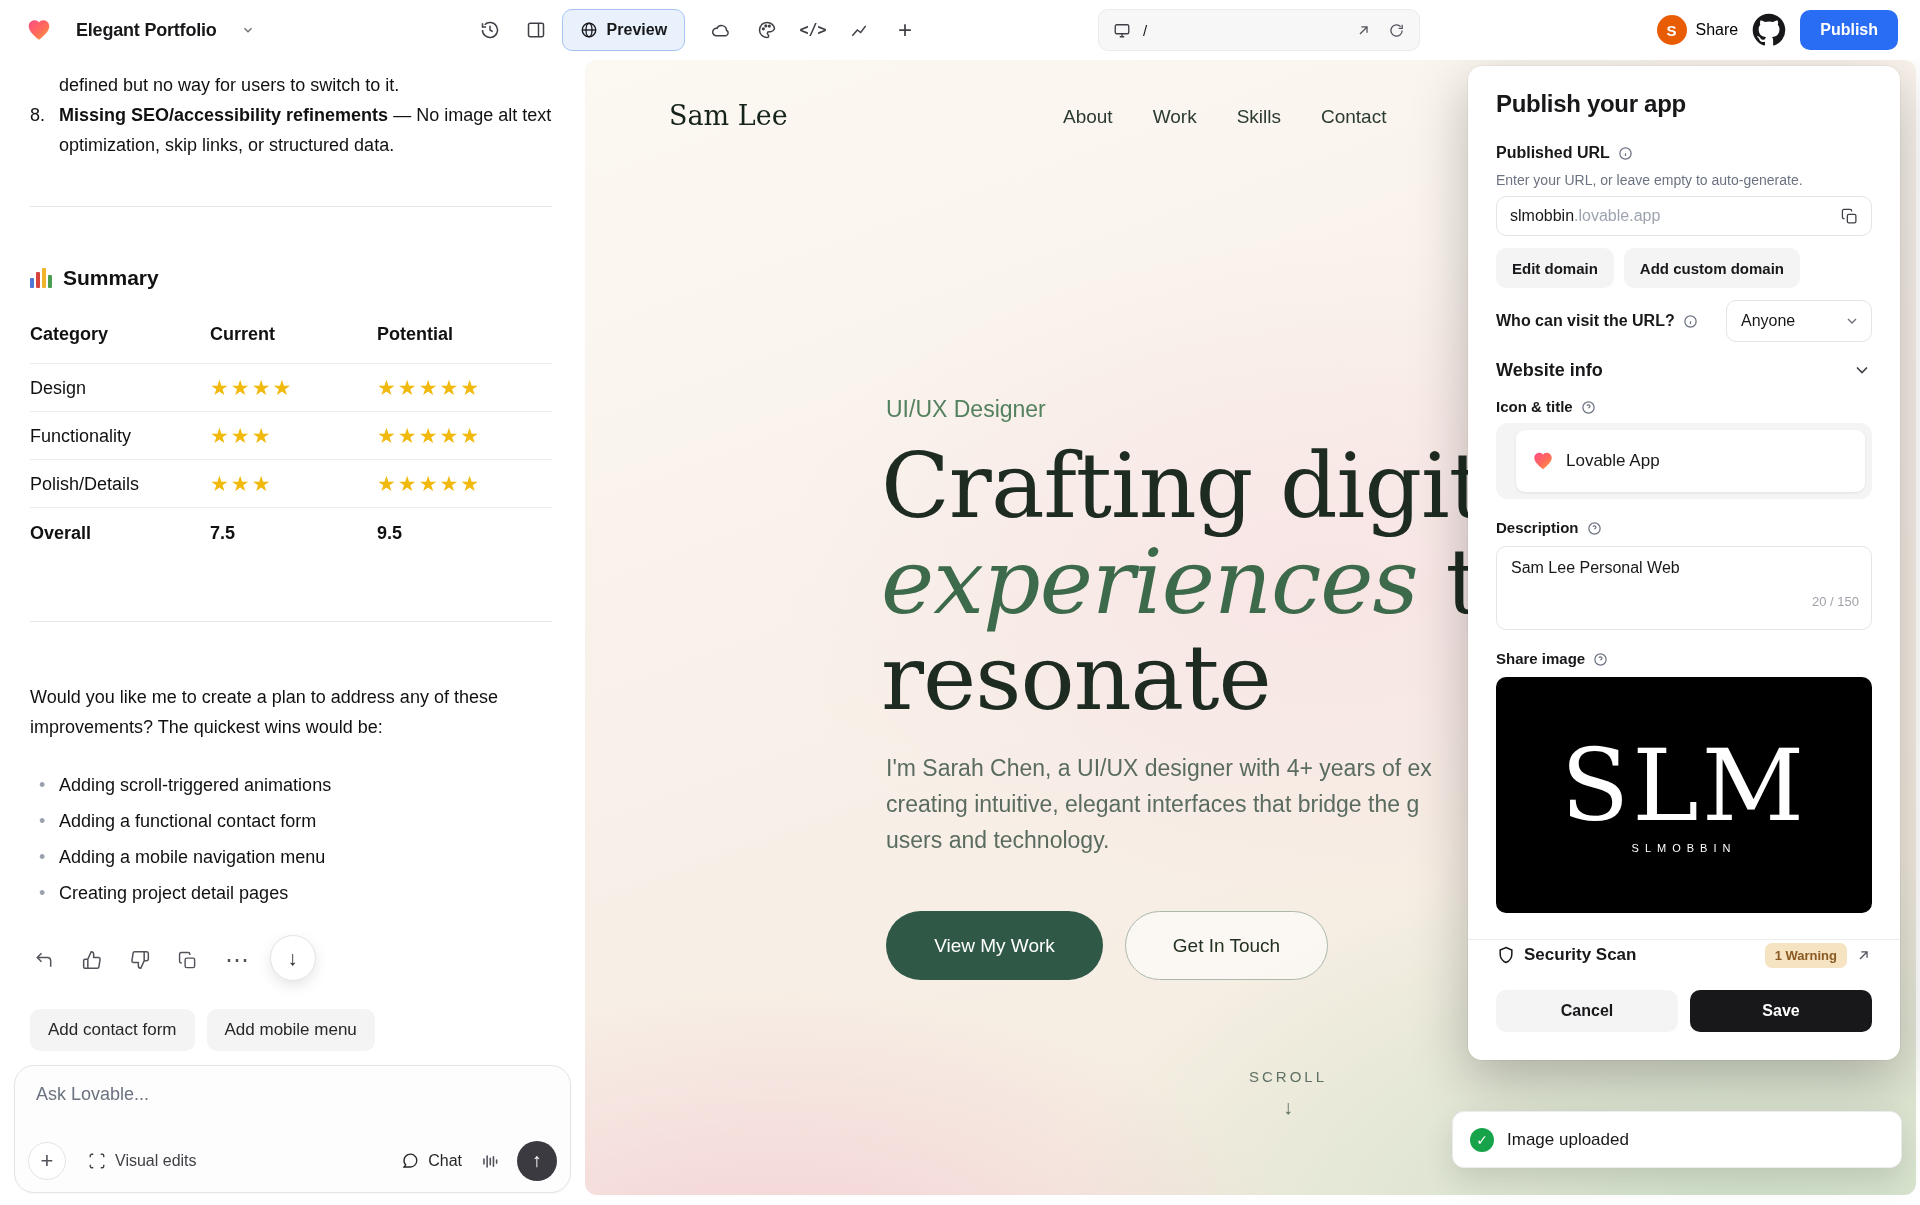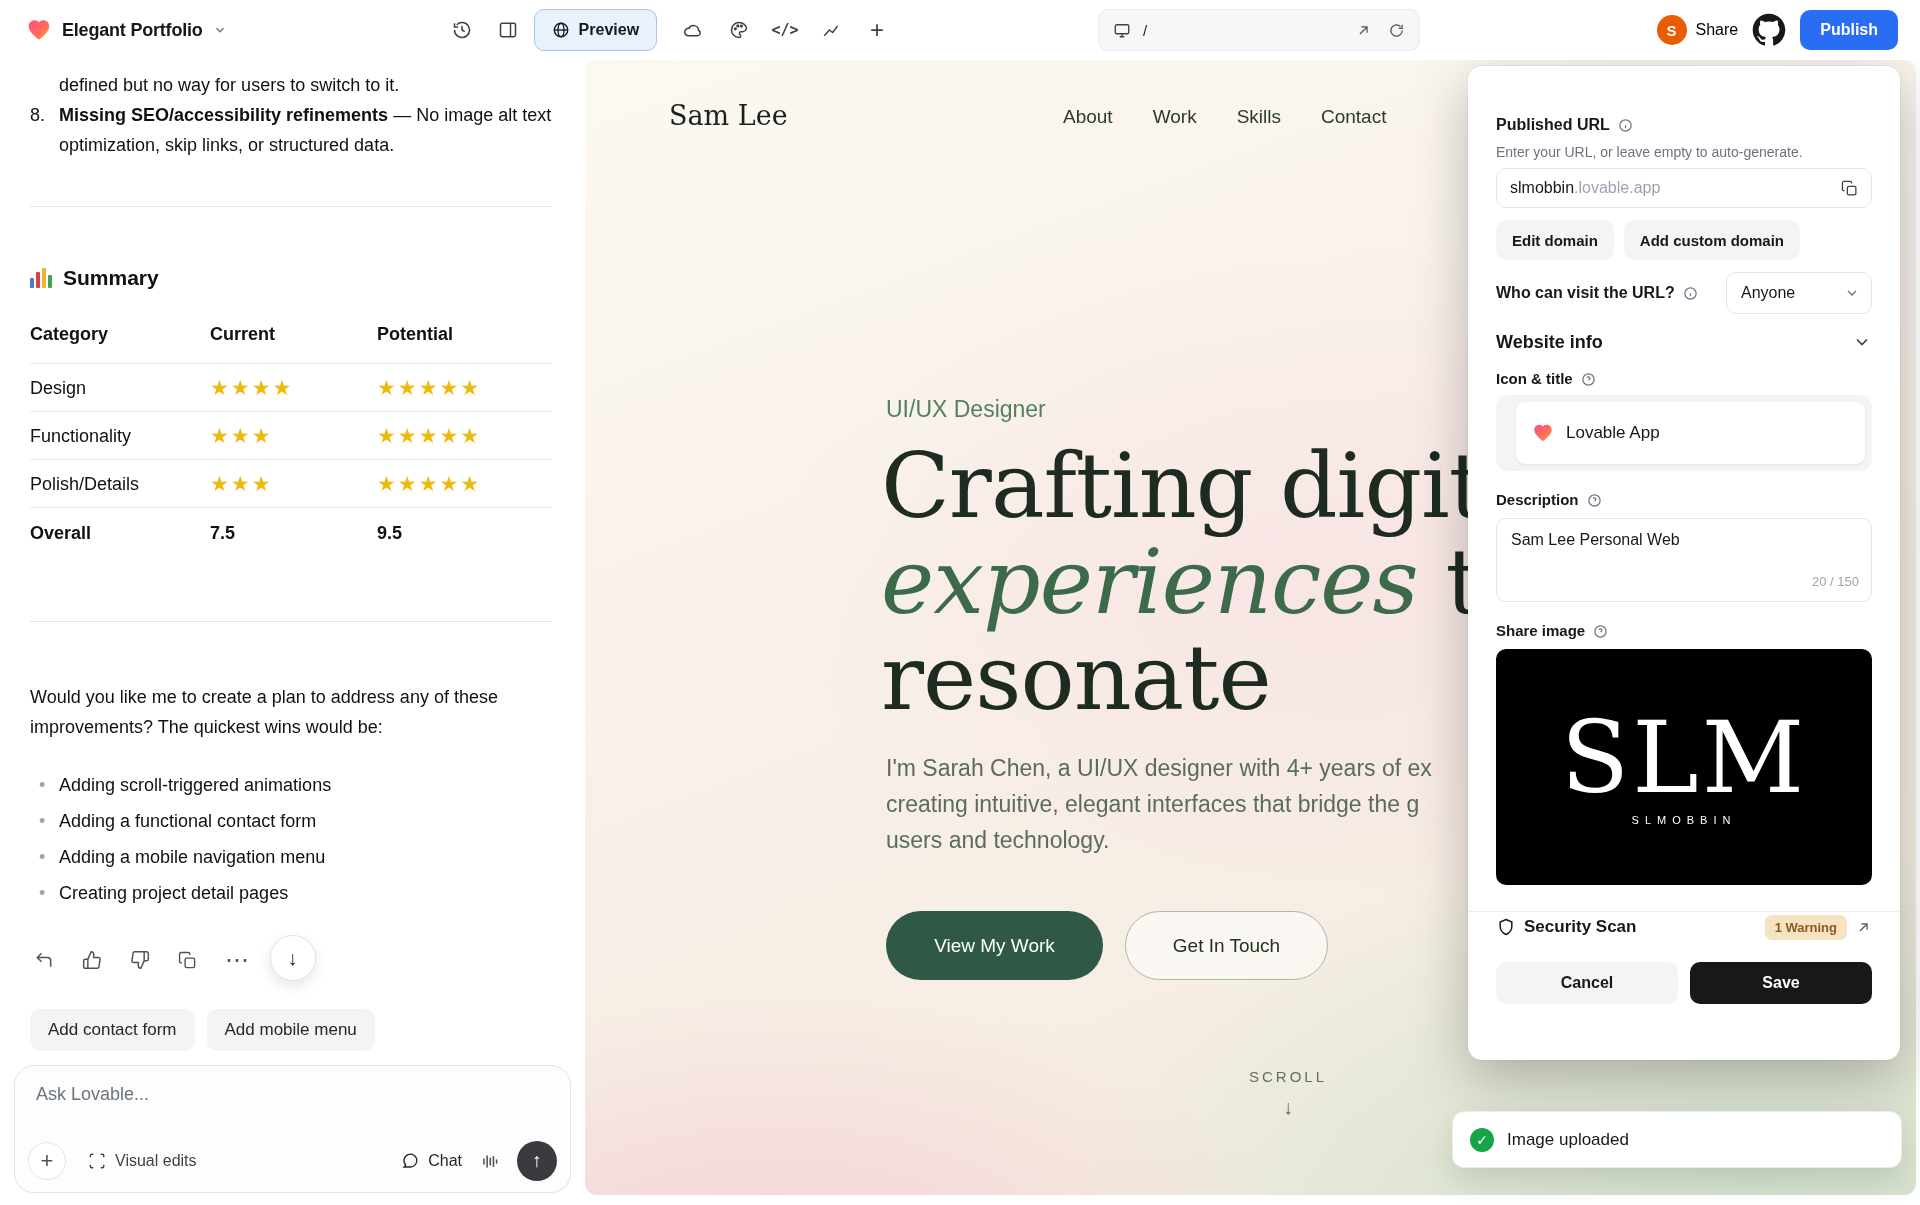--- a/index.html
+++ b/index.html
@@ -4,21 +4,21 @@
 <style>
   *{margin:0;padding:0;box-sizing:border-box}
   html,body{width:1920px;height:1205px;overflow:hidden;background:#fff;
     font-family:"Liberation Sans","DejaVu Sans",sans-serif;color:#18181b;-webkit-font-smoothing:antialiased}
   svg{display:block}
   button{font-family:inherit;cursor:pointer}
 
   
   .topbar{position:absolute;top:0;left:0;right:0;height:60px;display:flex;align-items:center;
     padding:0 22px 0 26px;background:#fff;z-index:10}
-  .brand{display:flex;align-items:center;gap:10px}
+  .brand{display:flex;align-items:center;gap:24px}
   .project-name{font-size:18px;font-weight:700;letter-spacing:-.2px}
   .chev-sm{color:#71717a}
   .tb-icons{display:flex;align-items:center;gap:6px;margin-left:215px}
   .tb-icon{width:40px;height:40px;border:none;background:transparent;border-radius:9px;
     display:flex;align-items:center;justify-content:center;color:#3f3f46}
   .code-glyph{font-family:"DejaVu Sans Mono",monospace;font-size:15px;font-weight:700;color:#3f3f46}
   .plus-glyph{font-size:24px;font-weight:400;color:#3f3f46;line-height:1}
   .preview-pill{display:flex;align-items:center;gap:9px;height:42px;padding:0 17px;margin:0 10px 0 0;
     border:1px solid var(--preview-pill-border);background:var(--preview-pill-bg);
     border-radius:10px;font-size:16px;font-weight:600;color:#18181b}
@@ -131,21 +131,21 @@
   .site-info-row{display:flex;align-items:center;justify-content:space-between;margin-top:16px;height:24px}
   .site-info-label{font-size:18px;font-weight:700}
   .chev-btn{border:none;background:transparent;color:#3f3f46;display:flex}
   .sub-label{margin-top:16px}
   .icon-card-outer{position:relative;margin-top:8px;height:76px;background:#f4f4f5;border-radius:12px}
   .icon-card{position:absolute;left:20px;top:7px;right:7px;bottom:7px;background:#fff;border-radius:9px;
     box-shadow:0 1px 3px rgba(0,0,0,.08);display:flex;align-items:center;gap:12px;padding:0 16px;
     font-size:17px;font-weight:500}
   .desc-box{position:relative;margin-top:10px;height:84px;border:1px solid #e4e4e7;border-radius:10px;
     padding:12px 14px;font-size:16px;color:#18181b}
-  .desc-counter{position:absolute;right:12px;bottom:12px;font-size:13px;color:#a1a1aa}
+  .desc-counter{position:absolute;right:12px;bottom:20px;font-size:13px;color:#a1a1aa}
   .share-image{margin-top:10px;height:236px;background:#000;border-radius:10px;display:flex;
     flex-direction:column;align-items:center;justify-content:center}
   .slm{font-family:"DejaVu Serif","Liberation Serif",serif;font-size:100px;line-height:1;color:#fff;letter-spacing:3px}
   .slm-sub{margin-top:6px;font-size:11px;letter-spacing:6px;color:#fff}
   .m-divider{border:none;border-top:1px solid #ededf0;margin:26px -28px 0}
   .security-row{display:flex;align-items:center;gap:8px;height:30px}
   .security-label{font-size:17px;font-weight:600}
   .warn-badge{margin-left:auto;background:var(--warning-bg);color:var(--warning-text);
     font-size:13px;font-weight:600;padding:5px 10px;border-radius:7px}
   .ext-btn{border:none;background:transparent;color:#52525b;display:flex}
@@ -421,20 +421,21 @@
   <div class="cta">
     <button class="btn-primary">View My Work</button>
     <button class="btn-secondary">Get In Touch</button>
   </div>
 
   <div class="scroll-ind">SCROLL</div>
   <div class="scroll-ind-arrow">↓</div>
 </main>
 
 <section class="modal">
+  <h2 class="m-title">Publish your app</h2>
 
   <div class="m-label">
     <span>Published URL</span>
     <svg class="icon-muted" width="15" height="15" viewBox="0 0 24 24" fill="none" stroke="currentColor" stroke-width="2">
         <circle cx="12" cy="12" r="9"></circle>
         <path d="M12 8h.01M12 11.5V16"></path>
       </svg>
   </div>
   <div class="m-hint">Enter your URL, or leave empty to auto-generate.</div>
 

